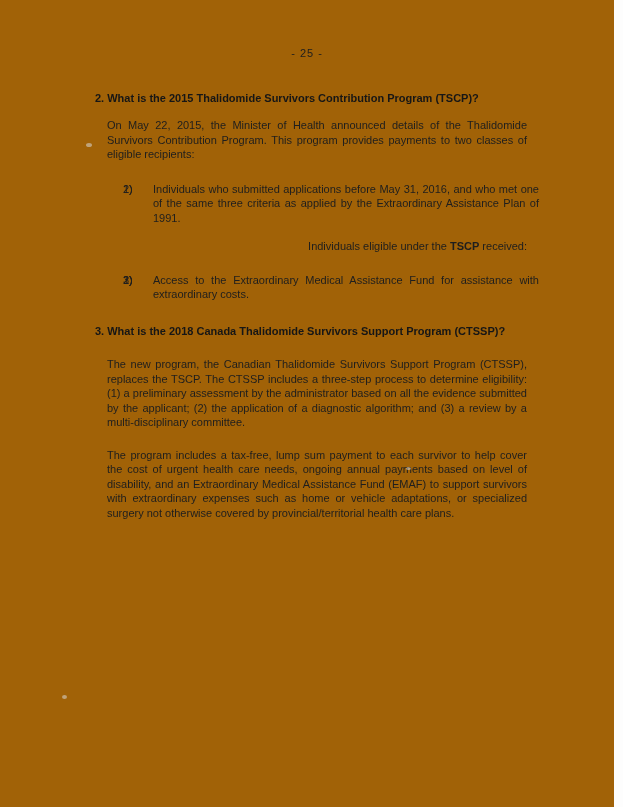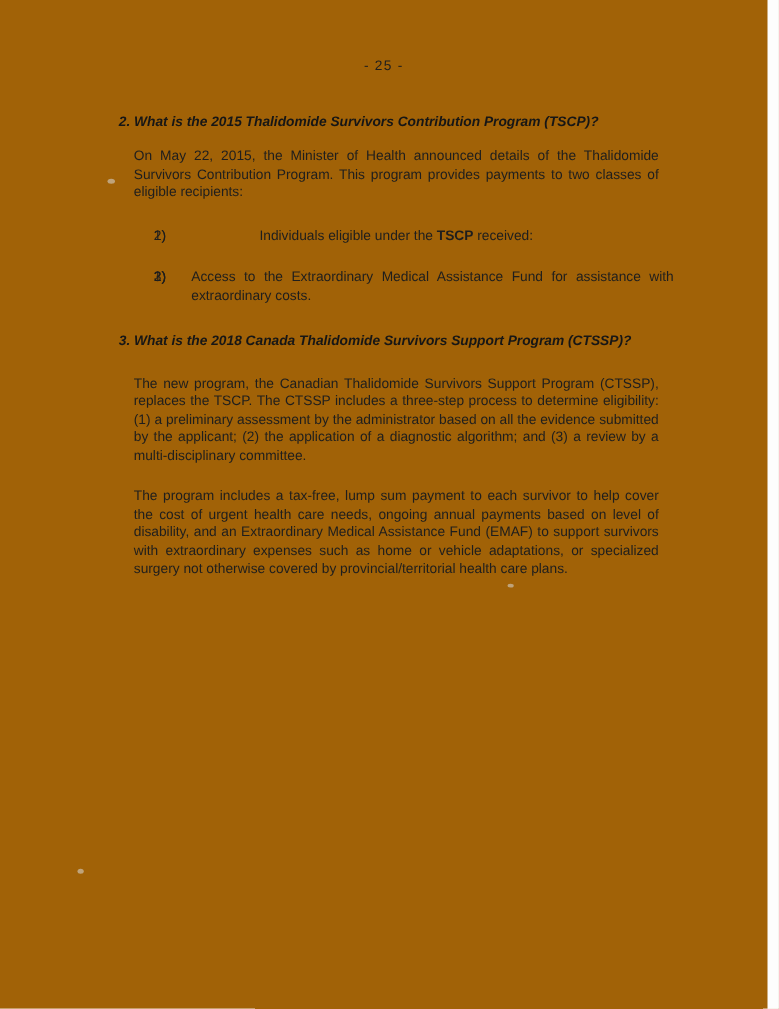--- a/index.html
+++ b/index.html
@@ -28,30 +28,29 @@
     margin-left: 95px;
     margin-right: 75px;
   }
   .heading {
     font-weight: 700;
     color: #161616;
     white-space: nowrap;
     margin: 0;
     font-size: 11px;
     line-height: 14.5px;
-    font-style: italic;
   }
   .h2a { margin-top: 30px; }
   .h3a { margin-top: 22px; }
   .para {
     margin: 12px;
     text-align: justify;
   }
   .p-intro { margin-top: 13px; }
-  .subintro { margin-top: 14px; text-align: center; }
+  .subintro { margin-top: 14px; text-align: right; }
   .subintro strong { font-weight: 700; }
   .pa { margin-top: 24px; }
   .pb { margin-top: 19px; }
   .pc { margin-top: 18px; }
   .list { margin: 0; }
   .list1 { margin-top: 17px; }
   .list2 { margin-top: 19px; }
   .li {
     position: relative;
     padding-left: 58px;
@@ -93,20 +92,21 @@
     <h2 class="heading h2a">2. What is the 2015 Thalidomide Survivors Contribution Program (TSCP)?</h2>
 
     <p class="para p-intro">On May 22, 2015, the Minister of Health announced details of the Thalidomide Survivors Contribution Program. This program provides payments to two classes of eligible recipients:</p>
 
     <div class="list list1">
       <div class="li">
         <span class="num">1)</span>
       </div>
       <div class="li">
         <span class="num">2)</span>
+        <span class="txt">Individuals who submitted applications before May 31, 2016, and who met one of the same three criteria as applied by the Extraordinary Assistance Plan of 1991.</span>
       </div>
     </div>
 
     <p class="para subintro"><span>Individuals eligible under the </span><strong>TSCP</strong><span> received:</span></p>
 
     <div class="list list2">
       <div class="li">
         <span class="num">1)</span>
       </div>
       <div class="li">

